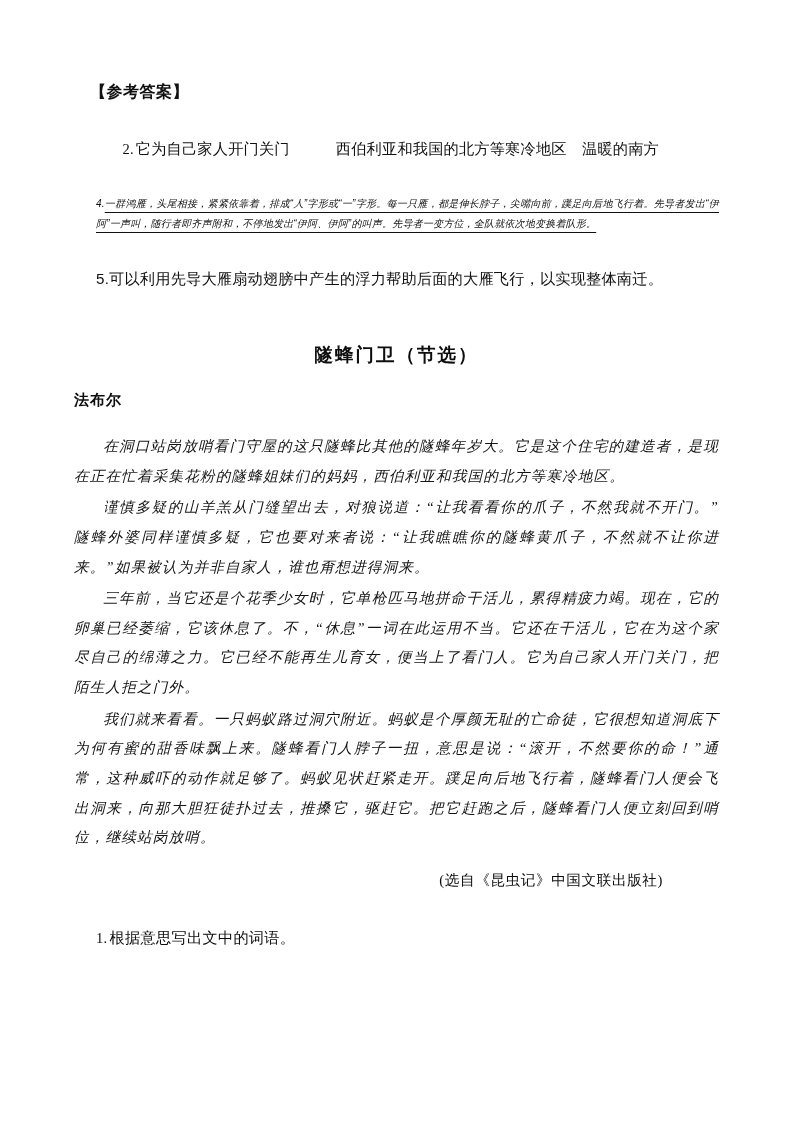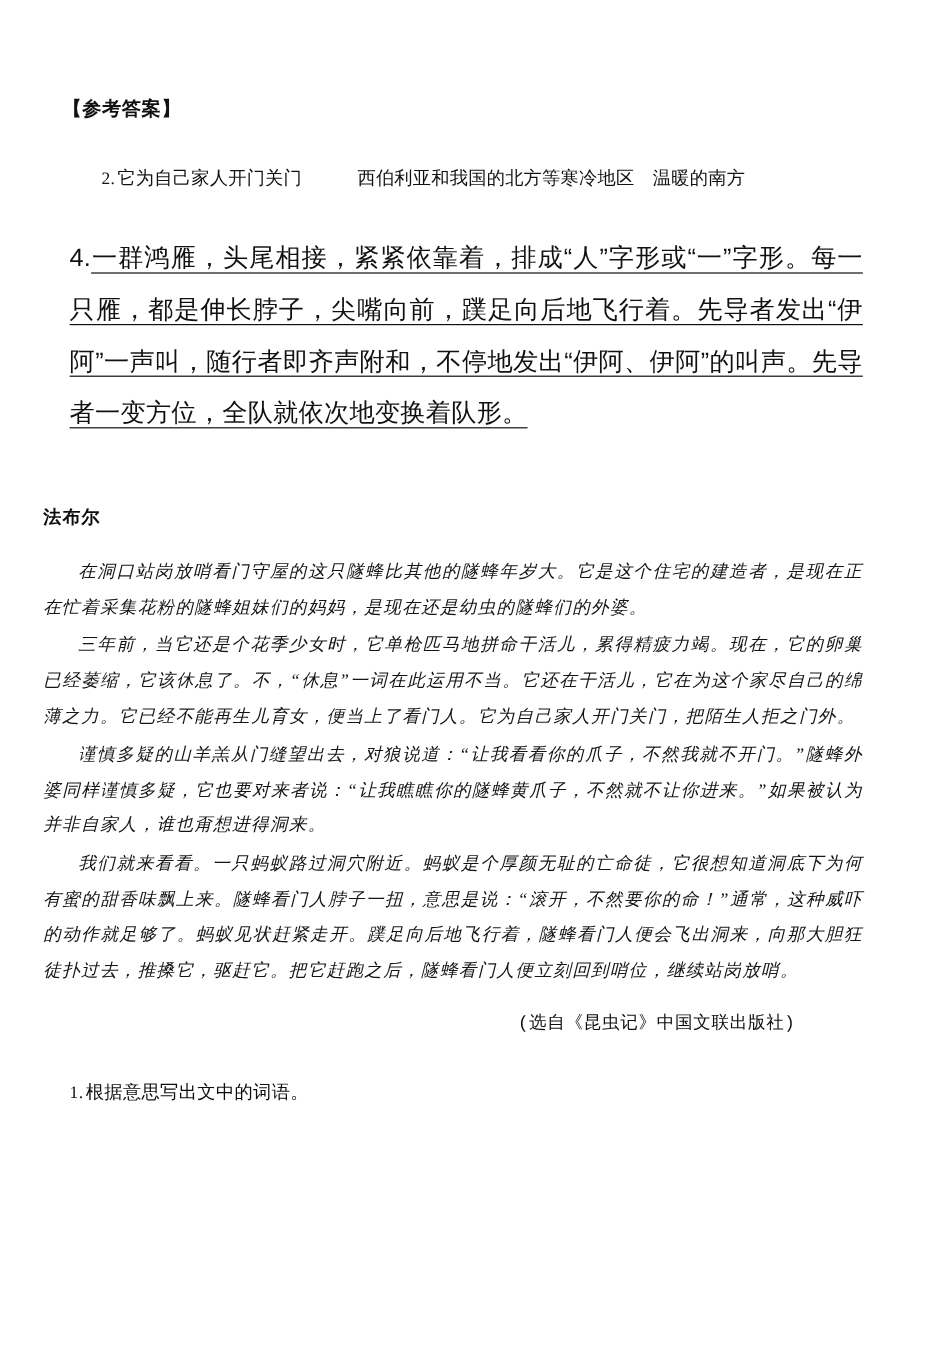--- a/index.html
+++ b/index.html
@@ -15,21 +15,21 @@
     font-family: "Liberation Sans", "DejaVu Sans", sans-serif;
     color: #0d0d0d;
     -webkit-font-smoothing: antialiased;
   }
 
   .page {
     position: relative;
     width: 793px;
     height: 870px;
     box-sizing: border-box;
-    padding: 84px 74px 40px 36px;
+    padding: 84px 74px 40px 74px;
   }
 
   
   .answers {
     font-family: "Liberation Sans", "DejaVu Sans", sans-serif;
     font-size: 15.2px;
     line-height: 1.0;
     color: #111111;
   }
 
@@ -48,25 +48,26 @@
   }
 
   .ans-item .num {
     font-family: "Liberation Serif", "DejaVu Serif", serif;
     font-size: 14.5px;
     margin-right: 2px;
   }
 
   .ans-item-4 {
     margin: 0 0 36px 22px;
-    font-size: 21px;
+    font-size: 10px;
     letter-spacing: 0.2px;
     text-align: justify;
     text-align-last: left;
     line-height: 2.05;
+    font-style: italic;
   }
   .ans-item-4 .u {
     text-decoration: underline;
     text-decoration-thickness: 1px;
     text-underline-offset: 5px;
   }
 
   .ans-item-5 {
     margin: 26px 0 0 22px;
     font-size: 15.2px;
@@ -105,21 +106,21 @@
     text-indent: 2em;
     text-align: justify;
     text-align-last: left;
     font-family: "Liberation Serif", "DejaVu Serif", serif;
     font-style: italic;
     color: #141414;
   }
 
   .passage-source {
     margin: 18px 0 0 0;
-    font-family: Liberation Mono, monospace;
+    font-family: Liberation Serif, serif;
     font-size: 14.6px;
     letter-spacing: 0.6px;
     text-align: right;
     padding-right: 56px;
   }
 
   .question-list {
     margin: 38px 0 0 22px;
     font-family: "Liberation Sans", "DejaVu Sans", sans-serif;
     font-size: 15.2px;
@@ -143,32 +144,36 @@
 
     <div class="ans-item">
       <span class="num">2.</span><span>它为自己家人开门关门　　　西伯利亚和我国的北方等寒冷地区　温暖的南方</span>
     </div>
 
 
     <div class="ans-item-4">
       <span class="num">4.</span><span class="u">一群鸿雁，头尾相接，紧紧依靠着，排成“人”字形或“一”字形。每一只雁，都是伸长脖子，尖嘴向前，蹼足向后地飞行着。先导者发出“伊阿”一声叫，随行者即齐声附和，不停地发出“伊阿、伊阿”的叫声。先导者一变方位，全队就依次地变换着队形。</span>
     </div>
 
+    <div class="ans-item-5">
+      <span class="num">5.</span><span>可以利用先导大雁扇动翅膀中产生的浮力帮助后面的大雁飞行，以实现整体南迁。</span>
+    </div>
 
   </section>
 
   <section class="passage">
 
+    <h2 class="passage-title">隧蜂门卫（节选）</h2>
 
     <div class="passage-author">法布尔</div>
 
     <div class="passage-body">
-      <p>在洞口站岗放哨看门守屋的这只隧蜂比其他的隧蜂年岁大。它是这个住宅的建造者，是现在正在忙着采集花粉的隧蜂姐妹们的妈妈，是现在还是幼虫的隧蜂们的外婆。</p>
+      <p>在洞口站岗放哨看门守屋的这只隧蜂比其他的隧蜂年岁大。它是这个住宅的建造者，是现在正在忙着采集花粉的隧蜂姐妹们的妈妈，西伯利亚和我国的北方等寒冷地区。</p>
+      <p>谨慎多疑的山羊羔从门缝望出去，对狼说道：“让我看看你的爪子，不然我就不开门。”隧蜂外婆同样谨慎多疑，它也要对来者说：“让我瞧瞧你的隧蜂黄爪子，不然就不让你进来。”如果被认为并非自家人，谁也甭想进得洞来。</p>
       <p>三年前，当它还是个花季少女时，它单枪匹马地拼命干活儿，累得精疲力竭。现在，它的卵巢已经萎缩，它该休息了。不，“休息”一词在此运用不当。它还在干活儿，它在为这个家尽自己的绵薄之力。它已经不能再生儿育女，便当上了看门人。它为自己家人开门关门，把陌生人拒之门外。</p>
-      <p>谨慎多疑的山羊羔从门缝望出去，对狼说道：“让我看看你的爪子，不然我就不开门。”隧蜂外婆同样谨慎多疑，它也要对来者说：“让我瞧瞧你的隧蜂黄爪子，不然就不让你进来。”如果被认为并非自家人，谁也甭想进得洞来。</p>
       <p>我们就来看看。一只蚂蚁路过洞穴附近。蚂蚁是个厚颜无耻的亡命徒，它很想知道洞底下为何有蜜的甜香味飘上来。隧蜂看门人脖子一扭，意思是说：“滚开，不然要你的命！”通常，这种威吓的动作就足够了。蚂蚁见状赶紧走开。蹼足向后地飞行着，隧蜂看门人便会飞出洞来，向那大胆狂徒扑过去，推搡它，驱赶它。把它赶跑之后，隧蜂看门人便立刻回到哨位，继续站岗放哨。</p>
     </div>
 
     <div class="passage-source">(选自《昆虫记》中国文联出版社)</div>
 
   </section>
 
   <section class="question-list">
     <div>
       <span class="num">1.</span><span>根据意思写出文中的词语。</span>

